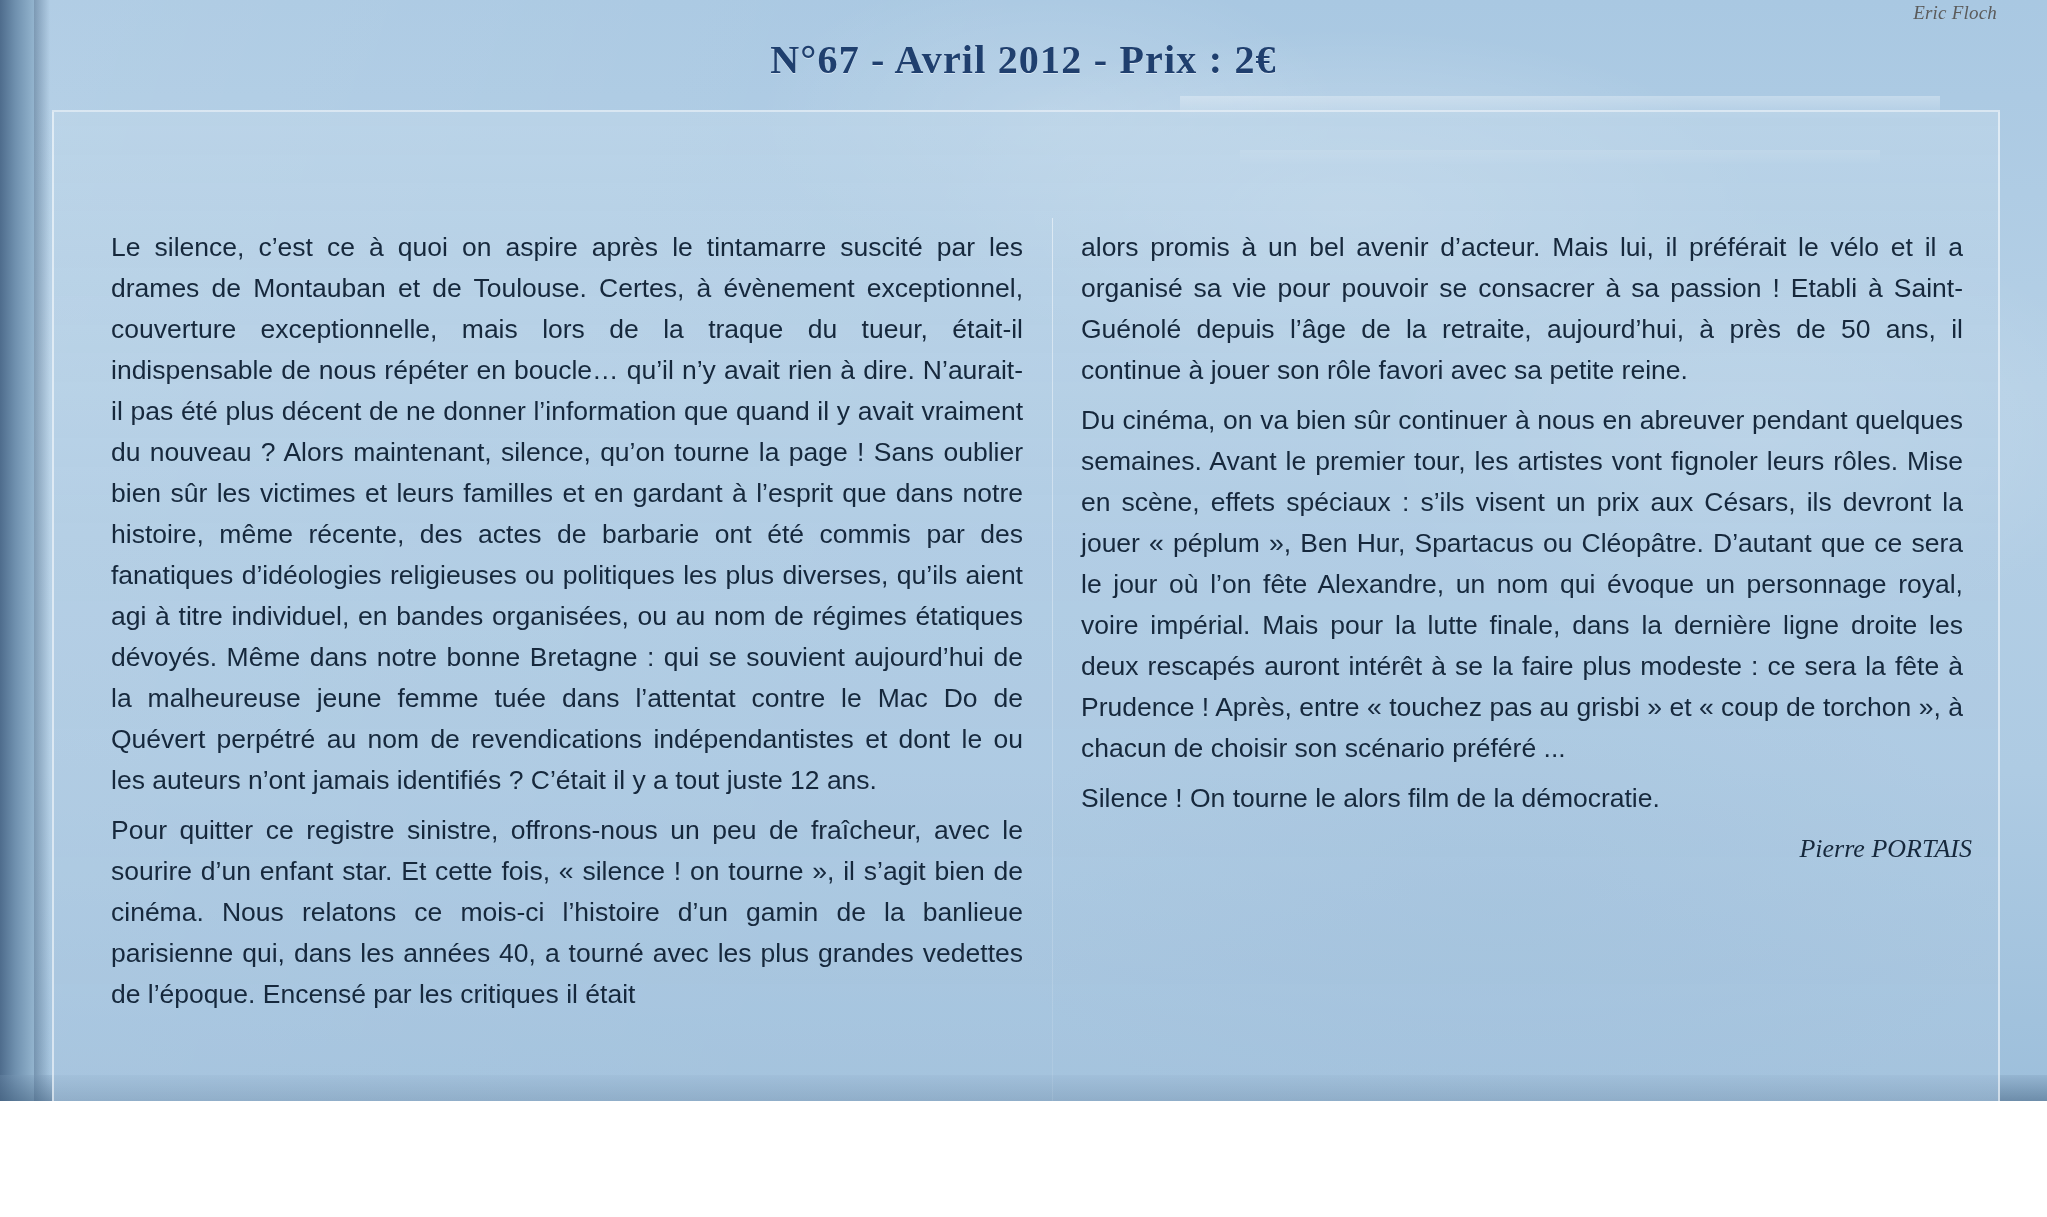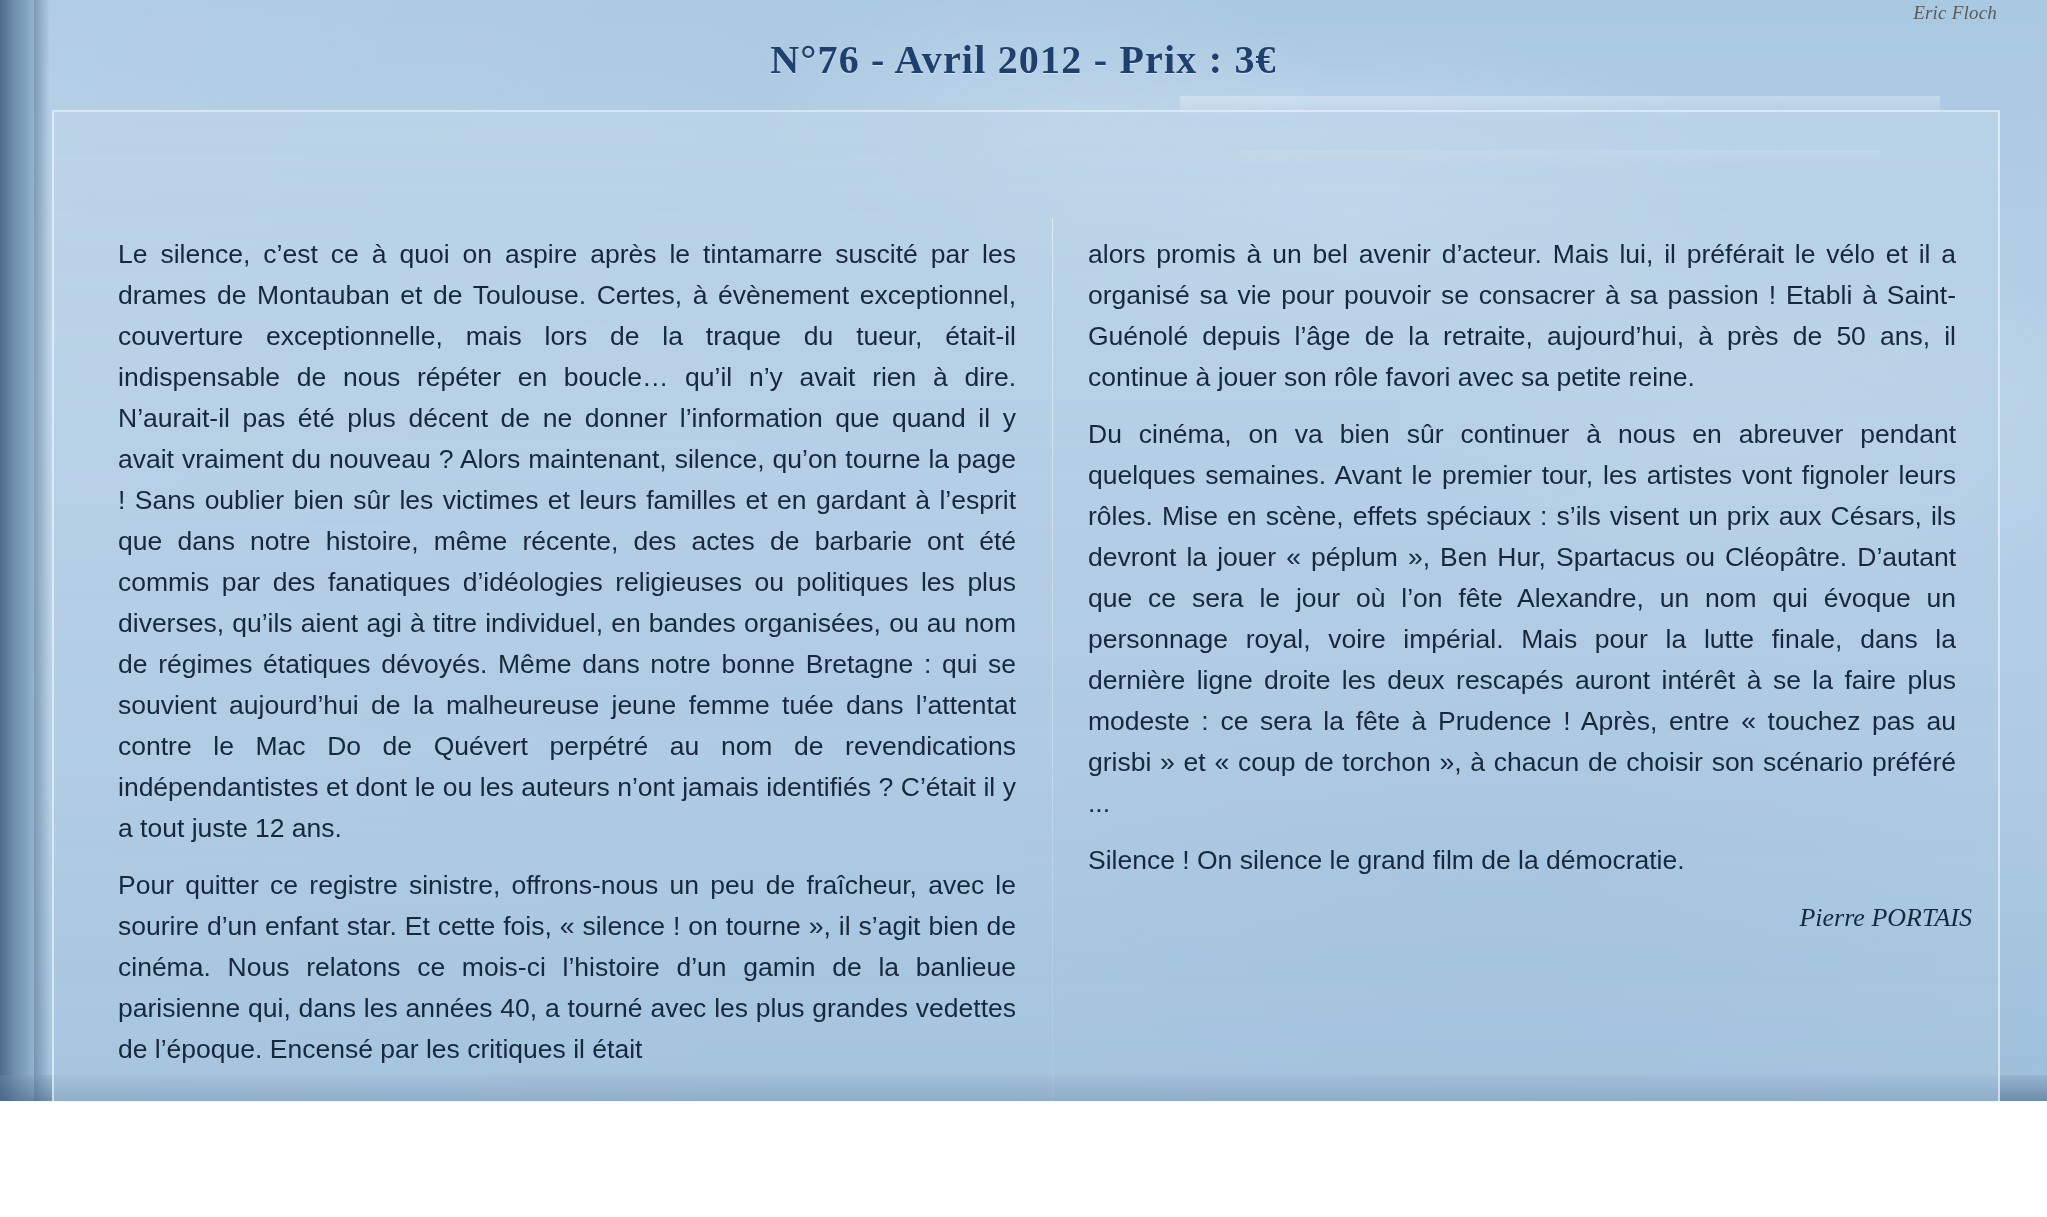--- a/index.html
+++ b/index.html
@@ -129,21 +129,21 @@
     position: absolute;
     top: 0;
     font-family: "Liberation Sans", sans-serif;
     font-size: 26.5px;
     line-height: 41px;
     color: #16283c;
     text-align: justify;
     text-justify: inter-word;
   }
   .col p {
-    margin: 16px;
+    margin: 9px;
   }
   .col-left  { left: 48px;  width: 930px; }
   .col-right { left: 1018px; width: 900px; }
 
   .col-right p { text-align: justify; }
   .col-right p.last-line { text-align: left; }
 
   .signature {
     text-align: right;
     font-family: "Liberation Serif", serif;
@@ -170,36 +170,36 @@
   <div class="bg-photo"></div>
   <div class="bg-streak" style="left:1180px; top:96px; width:760px; height:22px;"></div>
   <div class="bg-streak" style="left:1240px; top:150px; width:640px; height:14px;"></div>
 
   <div class="binding"></div>
   <div class="binding-shadow"></div>
   <div class="bottom-edge"></div>
 
   <div class="photo-credit">Eric Floch</div>
 
-  <div class="issue-line">N°76  - Avril 2012 -  Prix : 3€</div>
+  <div class="issue-line">N°67  - Avril 2012 -  Prix : 2€</div>
 
   <div class="article">
 
 
     <div class="columns">
 
       <div class="col-sep"></div>
 
       <div class="col col-left">
         <p>Le silence, c’est ce à quoi on aspire après le tintamarre suscité par les drames de Montauban et de Toulouse. Certes, à évènement exceptionnel, couverture exceptionnelle, mais lors de la traque du tueur,  était-il indispensable de nous répéter en boucle… qu’il n’y avait rien à dire. N’aurait-il pas été plus décent de ne donner l’information que quand il y avait vraiment du nouveau ? Alors maintenant, silence, qu’on tourne la page ! Sans oublier bien sûr les victimes et leurs familles et en gardant à l’esprit que dans notre histoire, même récente, des actes de barbarie ont été commis par des fanatiques d’idéologies religieuses ou politiques les plus diverses, qu’ils aient agi à titre individuel, en bandes organisées, ou au nom de régimes étatiques dévoyés. Même dans notre bonne Bretagne : qui se souvient aujourd’hui de la malheureuse jeune femme tuée dans l’attentat contre le Mac Do de Quévert perpétré au nom de revendications indépendantistes et dont le ou les auteurs n’ont jamais identifiés ? C’était il y a tout juste 12 ans.</p>
         <p>Pour quitter ce registre sinistre, offrons-nous un peu de fraîcheur, avec le sourire d’un enfant star. Et cette fois, « silence ! on tourne  », il s’agit bien de cinéma. Nous relatons ce mois-ci l’histoire d’un gamin de la banlieue parisienne qui, dans les années 40, a tourné avec les plus grandes vedettes de l’époque. Encensé par les critiques il était</p>
       </div>
 
       <div class="col col-right">
         <p>alors promis à un bel avenir d’acteur. Mais lui, il préférait le vélo et il a organisé sa vie pour pouvoir se consacrer à sa passion ! Etabli à Saint-Guénolé depuis l’âge de la retraite, aujourd’hui, à près de 50 ans, il continue à jouer son rôle favori avec sa petite reine.</p>
         <p>Du cinéma, on va bien sûr continuer à nous en abreuver pendant quelques semaines. Avant le premier tour, les artistes vont fignoler leurs rôles. Mise en scène, effets spéciaux : s’ils visent un prix aux Césars, ils devront la jouer « péplum », Ben Hur, Spartacus ou Cléopâtre. D’autant que ce sera le jour où l’on fête Alexandre, un nom qui évoque un personnage royal, voire impérial. Mais pour la lutte finale,  dans la dernière ligne droite les deux rescapés auront intérêt à se la faire plus modeste : ce sera la fête à Prudence ! Après, entre « touchez pas au grisbi » et « coup de torchon », à chacun de choisir son scénario préféré ...</p>
-        <p class="last-line">Silence ! On silence le grand film de la démocratie.</p>
+        <p class="last-line">Silence ! On tourne le alors film de la démocratie.</p>
         <div class="signature">Pierre PORTAIS</div>
       </div>
 
     </div>
   </div>
 </div>
 
 </body></html>

